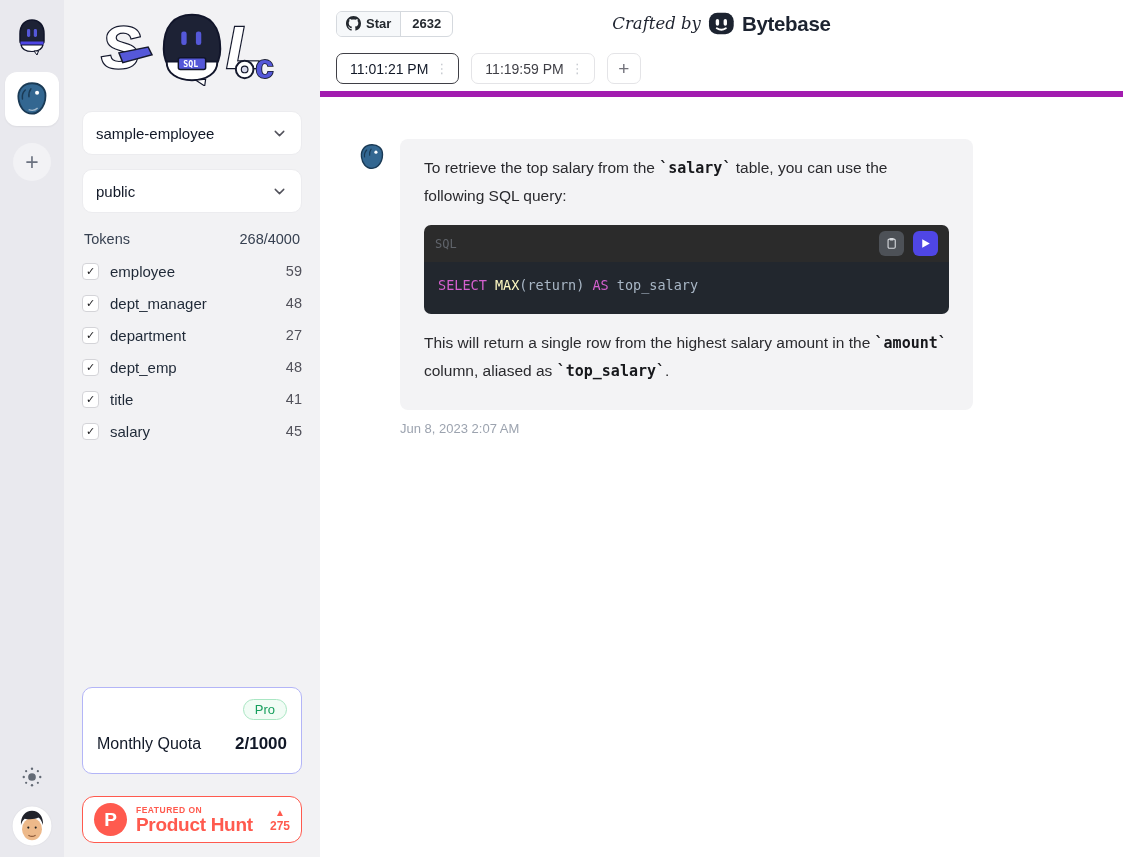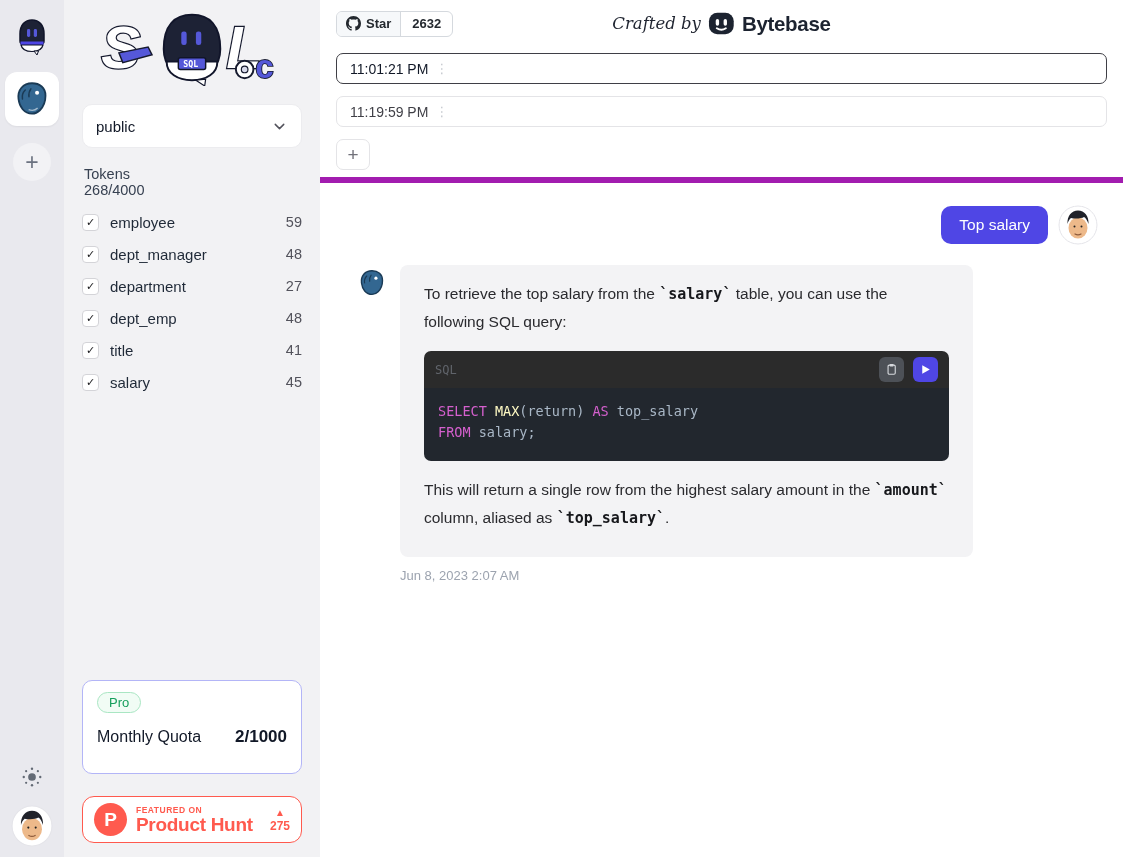--- a/index.html
+++ b/index.html
@@ -15,25 +15,25 @@
   .rail-sun{margin-bottom:13px;cursor:pointer;}
   .rail-user{width:42px;height:42px;cursor:pointer;}
 
   
   .sidebar{width:256px;background:#f2f2f4;padding:4px 18px 14px;display:flex;flex-direction:column;flex-shrink:0;}
   .logo{height:86px;display:flex;align-items:center;justify-content:center;}
   .refresh-btn{height:34px;border-radius:9px;background:#eeeef1;border:1px solid #e2e2e7;display:flex;align-items:center;justify-content:center;gap:8px;font-size:15px;color:#111827;cursor:pointer;margin-top:4px;}
   .select{height:44px;background:#fff;border-radius:10px;border:1px solid #ececef;display:flex;align-items:center;justify-content:space-between;padding:0 13px;font-size:15px;color:#111827;cursor:pointer;}
   .select.db{margin-top:21px;}
   .select.schema{margin-top:14px;}
-  .tokens{display:flex;justify-content:space-between;font-size:14.5px;color:#374151;margin:18px 2px 8px;flex-direction:column;}
+  .tokens{display:flex;justify-content:space-between;font-size:14.5px;color:#374151;margin:18px 2px 8px;}
   .trow{display:flex;align-items:center;height:32px;gap:11px;font-size:15px;color:#1f2937;}
   .cb{width:17px;height:17px;background:#fff;border:1px solid #d4d4d8;border-radius:4px;display:flex;align-items:center;justify-content:center;font-size:11px;color:#18181b;cursor:pointer;flex-shrink:0;}
   .tcount{margin-left:auto;color:#52525b;font-size:14.5px;}
-  .pro-card{border:1px solid var(--accent-border,#b3b5f7);border-radius:10px;background:#fff;padding:11px 14px 26px;margin-top:auto;}
+  .pro-card{border:1px solid var(--accent-border,#b3b5f7);border-radius:10px;background:#fff;padding:11px 14px 19px;margin-top:auto;text-align:right;}
   .pro-pill{display:inline-block;border:1px solid #a9e6c3;background:#f1fcf5;color:var(--pro-green,#159e5c);font-size:13px;padding:2px 11px;border-radius:999px;}
   .quota-row{display:flex;justify-content:space-between;align-items:center;margin-top:14px;font-size:16px;color:#111827;}
   .quota-val{font-weight:bold;font-size:17px;}
   .ph{border:1.5px solid var(--ph-red,#ff5a4e);border-radius:12px;background:#fff;margin-top:22px;padding:6px 11px;display:flex;align-items:center;gap:9px;color:var(--ph-red,#ff5a4e);cursor:pointer;}
   .ph-p{width:33px;height:33px;border-radius:50%;background:var(--ph-red,#ff5a4e);color:#fff;font-weight:bold;font-size:19px;display:flex;align-items:center;justify-content:center;flex-shrink:0;}
   .ph-eyebrow{font-size:8.5px;font-weight:bold;letter-spacing:.5px;}
   .ph-name{font-size:19px;font-weight:800;letter-spacing:-.3px;line-height:20px;}
   .ph-votes{margin-left:auto;display:flex;flex-direction:column;align-items:center;line-height:11px;}
   .ph-tri{font-size:10px;}
   .ph-num{font-size:12px;font-weight:bold;margin-top:3px;}
@@ -41,21 +41,21 @@
   
   .main{flex:1;display:flex;flex-direction:column;background:#fff;min-width:0;}
   .mh{padding:10px 16px 7px;border-bottom:6px solid #a21caf;}
   .mh-row1{display:flex;align-items:center;height:27px;position:relative;}
   .star{display:flex;align-items:stretch;border:1px solid #d5d9de;border-radius:6px;overflow:hidden;height:26px;font-size:13px;color:#24292f;background:#fff;cursor:pointer;}
   .star-left{display:flex;align-items:center;gap:5px;padding:0 9px;background:#f6f8fa;border-right:1px solid #d5d9de;font-weight:600;}
   .star-count{display:flex;align-items:center;padding:0 11px;font-weight:600;}
   .crafted{position:absolute;left:50%;transform:translateX(-50%);display:flex;align-items:center;gap:7px;}
   .crafted-text{font-family:"DejaVu Serif",serif;font-style:italic;font-size:16.5px;color:#1f2430;}
   .brand{font-size:20.5px;font-weight:800;color:#1c2330;letter-spacing:-.3px;}
-  .tabs{display:flex;gap:12px;margin-top:16px;flex-direction:column;}
+  .tabs{display:flex;gap:12px;margin-top:16px;}
   .tab{display:flex;align-items:center;height:31px;padding:0 3px 0 13px;border:1px solid #e4e4e7;border-radius:7px;font-size:14px;color:#3f3f46;background:#fff;cursor:pointer;}
   .tab.active{border-color:#3f3f46;color:#111827;}
   .kebab{color:#c6c9cf;font-size:13px;padding:0 7px;cursor:pointer;}
   .newtab{width:34px;height:31px;border:1px solid #e4e4e7;border-radius:7px;display:flex;align-items:center;justify-content:center;color:#71717a;font-size:19px;cursor:pointer;background:#fff;}
 
   .chat{flex:1;padding:22px 25px 0 38px;overflow:hidden;position:relative;}
   .urow{display:flex;justify-content:flex-end;align-items:center;gap:10px;}
   .ubub{background:var(--accent,#4f46e5);color:#fff;font-size:15.5px;padding:10px 18px;border-radius:10px;cursor:default;}
   .uav{width:40px;height:40px;border-radius:50%;overflow:hidden;flex-shrink:0;}
   .arow{display:flex;gap:14px;margin-top:20px;align-items:flex-start;}
@@ -151,20 +151,26 @@
         <text x="86" y="60.5" font-family="DejaVu Sans Mono,monospace" font-size="8.5" font-weight="bold" fill="#fff">SQL</text>
         <path d="M99 74 l9 6 1 -7z" fill="#fff" stroke="#11152a" stroke-width="1.2"></path>
         <text x="130" y="62" font-family="Liberation Sans,sans-serif" font-size="60" font-weight="bold" font-style="italic" fill="#ffffff" stroke="#161a2e" stroke-width="2.5" paint-order="stroke">L</text>
         <circle cx="149" cy="63" r="9" fill="#fff" stroke="#161a2e" stroke-width="2"></circle>
         <circle cx="149" cy="63" r="3.4" fill="#d7d9ea" stroke="#161a2e" stroke-width="1.2"></circle>
         <text x="160" y="72" font-family="Liberation Sans,sans-serif" font-size="34" font-weight="bold" fill="#5558d9" stroke="#161a2e" stroke-width="1.8" paint-order="stroke">c</text>
       </svg>
     </div>
 
 
+    <div class="select db">
+      <span>sample-employee</span>
+      <svg viewBox="0 0 20 20" width="17" height="17">
+        <path d="M5 7.5l5 5 5-5" fill="none" stroke="#52525b" stroke-width="1.7" stroke-linecap="round" stroke-linejoin="round"></path>
+      </svg>
+    </div>
     <div class="select schema">
       <span>public</span>
       <svg viewBox="0 0 20 20" width="17" height="17">
         <path d="M5 7.5l5 5 5-5" fill="none" stroke="#52525b" stroke-width="1.7" stroke-linecap="round" stroke-linejoin="round"></path>
       </svg>
     </div>
 
     <div class="tokens">
       <span>Tokens</span>
       <span>268/4000</span>
@@ -256,33 +262,20 @@
           <span>11:19:59 PM</span>
           <span class="kebab">⋮</span>
         </div>
         <div class="newtab">
           <span>+</span>
         </div>
       </div>
     </div>
 
     <div class="chat">
-      <div class="urow">
-        <div class="ubub">Top salary</div>
-        <div class="uav">
-          <svg viewBox="0 0 40 40" width="40" height="40">
-            <circle cx="20" cy="20" r="19" fill="#fff" stroke="#e4e4e9"></circle>
-            <ellipse cx="20" cy="23" rx="9.5" ry="10.5" fill="#edb98a"></ellipse>
-            <path d="M9.5 19c-.5-8 4-13.5 10.5-13.5S31 11 30.5 19c-1.5-4-3-6.5-4.5-7-2 1.5-9 2-13 1-1.6 1.3-2.8 3.3-3.5 6z" fill="#20222a"></path>
-            <circle cx="16.5" cy="21.5" r="1" fill="#222"></circle>
-              <circle cx="23.5" cy="21.5" r="1" fill="#222"></circle>
-            <path d="M17 29c2 1.2 4 1.2 6 0" stroke="#8d5a3b" stroke-width="1.2" fill="none" stroke-linecap="round"></path>
-          </svg>
-        </div>
-      </div>
 
       <div class="arow">
         <div class="aav">
           <svg viewBox="0 0 32 32" width="28" height="28">
             <path d="M16 2C8 2 3 8 4 16c.8 7 5 13 12 13 3 0 5-1 7-3 2.5-2.6 5-7 5-13C28 6 23 2 16 2z" fill="#336791" stroke="#1a3a55" stroke-width="1.6"></path>
             <circle cx="20.5" cy="10.5" r="1.8" fill="#fff"></circle>
             <path d="M10 8c-2 2-3 5-2.5 8M15 7c-1.5 2-2 4.5-1.7 7" stroke="#1a3a55" stroke-width="1.3" fill="none" stroke-linecap="round"></path>
           </svg>
         </div>
         <div class="abub">
@@ -298,21 +291,21 @@
                     <rect x="9.2" y="3" width="6" height="4" rx="1" fill="#d6d9dd"></rect>
                   </svg>
                 </button>
                 <button class="cbtn run">
                   <svg viewBox="0 0 24 24" width="13" height="13">
                     <path d="M6 4l14 8-14 8z" fill="#fff"></path>
                   </svg>
                 </button>
               </span>
             </div>
-            <div class="cbody"><div><span class="kw">SELECT </span><span class="fn">MAX</span><span class="pl">(return) </span><span class="kw">AS</span><span class="pl"> top_salary</span></div><div><span class="kw">FROM</span><span class="pl"> salary;</span></div></div>
+            <div class="cbody"><div><span class="kw">SELECT </span><span class="fn">MAX</span><span class="pl">(return) </span><span class="kw">AS</span><span class="pl"> top_salary</span></div></div>
           </div>
 
           <p><span>This will return a single row from the highest salary amount in the </span><span class="inl">`amount`</span><span> column, aliased as </span><span class="inl">`top_salary`</span><span>.</span></p>
         </div>
       </div>
 
       <div class="tstamp">Jun 8, 2023 2:07 AM</div>
     </div>
 
   </div>

